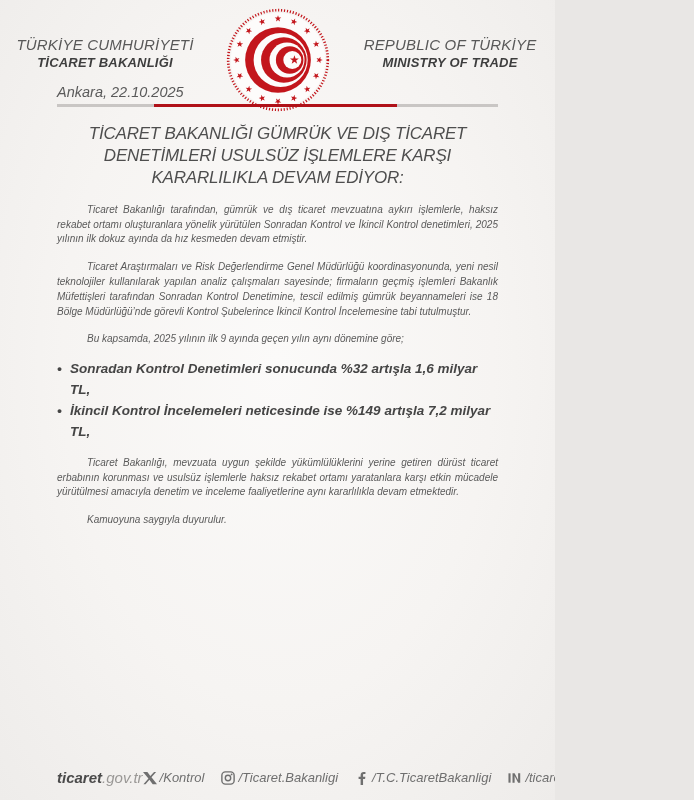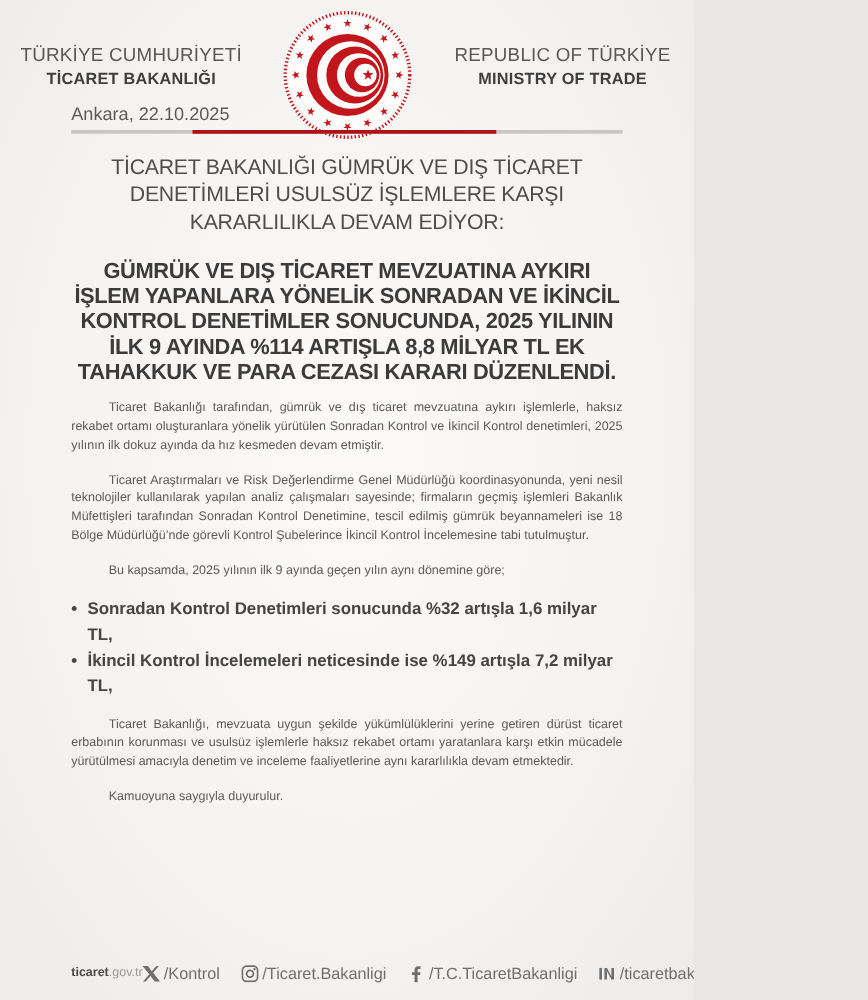--- a/index.html
+++ b/index.html
@@ -6,20 +6,21 @@
   html,body { width:694px; }
   body {
     font-family:"Liberation Sans", sans-serif;
     background:#e9e7e5;
   }
   .page {
     position:relative;
     width:555px; height:800px;
     overflow:hidden;
     background:radial-gradient(ellipse at 50% 45%, #fbfaf9 0%, #f6f4f2 55%, #eeecea 100%);
+    font-style:italic;
   }
   
   .hdr-row {
     display:flex; justify-content:center; align-items:center;
     padding-top:36px;
   }
   .hdr-block { width:205px; text-align:center; }
   .hdr-line1 {
     font-size:15px; color:#585858; letter-spacing:.2px;
   }
@@ -87,21 +88,21 @@
   .bullets li::before {
     content:"•";
     position:absolute; left:0; top:0;
     color:#454545;
   }
   
   footer {
     position:absolute; left:57px; right:57px; bottom:14px;
     display:flex; justify-content:space-between; align-items:center;
   }
-  .site { font-size:10px; color:#9a9896; cursor:pointer; }
+  .site { font-size:15px; color:#9a9896; cursor:pointer; }
   .site b { color:#4a4a4a; }
   .social { display:flex; align-items:center; gap:17px; }
   .soc {
     display:flex; align-items:center; gap:3px;
     color:#6f6f6f; font-size:13px; cursor:pointer;
   }
   .soc svg { width:14px; height:14px; display:block; flex:0 0 auto; }
 </style>
 </head>
 <body>
@@ -159,21 +160,20 @@
     </div>
 
     <div class="dateline">Ankara, 22.10.2025</div>
     <div class="divider">
       <span class="red-seg"></span>
     </div>
   </header>
 
   <main>
     <h1 class="title">TİCARET BAKANLIĞI GÜMRÜK VE DIŞ TİCARET DENETİMLERİ USULSÜZ İŞLEMLERE KARŞI KARARLILIKLA DEVAM EDİYOR:</h1>
-    <h2 class="headline">GÜMRÜK VE DIŞ TİCARET MEVZUATINA AYKIRI İŞLEM YAPANLARA YÖNELİK SONRADAN VE İKİNCİL KONTROL DENETİMLER SONUCUNDA, 2025 YILININ İLK 9 AYINDA %114 ARTIŞLA 8,8 MİLYAR TL EK TAHAKKUK VE PARA CEZASI KARARI DÜZENLENDİ.</h2>
 
     <p class="para">Ticaret Bakanlığı tarafından, gümrük ve dış ticaret mevzuatına aykırı işlemlerle, haksız rekabet ortamı oluşturanlara yönelik yürütülen Sonradan Kontrol ve İkincil Kontrol denetimleri, 2025 yılının ilk dokuz ayında da hız kesmeden devam etmiştir.</p>
     <p class="para">Ticaret Araştırmaları ve Risk Değerlendirme Genel Müdürlüğü koordinasyonunda, yeni nesil teknolojiler kullanılarak yapılan analiz çalışmaları sayesinde; firmaların geçmiş işlemleri Bakanlık Müfettişleri tarafından Sonradan Kontrol Denetimine, tescil edilmiş gümrük beyannameleri ise 18 Bölge Müdürlüğü’nde görevli Kontrol Şubelerince İkincil Kontrol İncelemesine tabi tutulmuştur.</p>
     <p class="para">Bu kapsamda, 2025 yılının ilk 9 ayında geçen yılın aynı dönemine göre;</p>
 
     <ul class="bullets">
       <li>Sonradan Kontrol Denetimleri sonucunda %32 artışla 1,6 milyar TL,</li>
       <li>İkincil Kontrol İncelemeleri neticesinde ise %149 artışla 7,2 milyar TL,</li>
     </ul>
 

